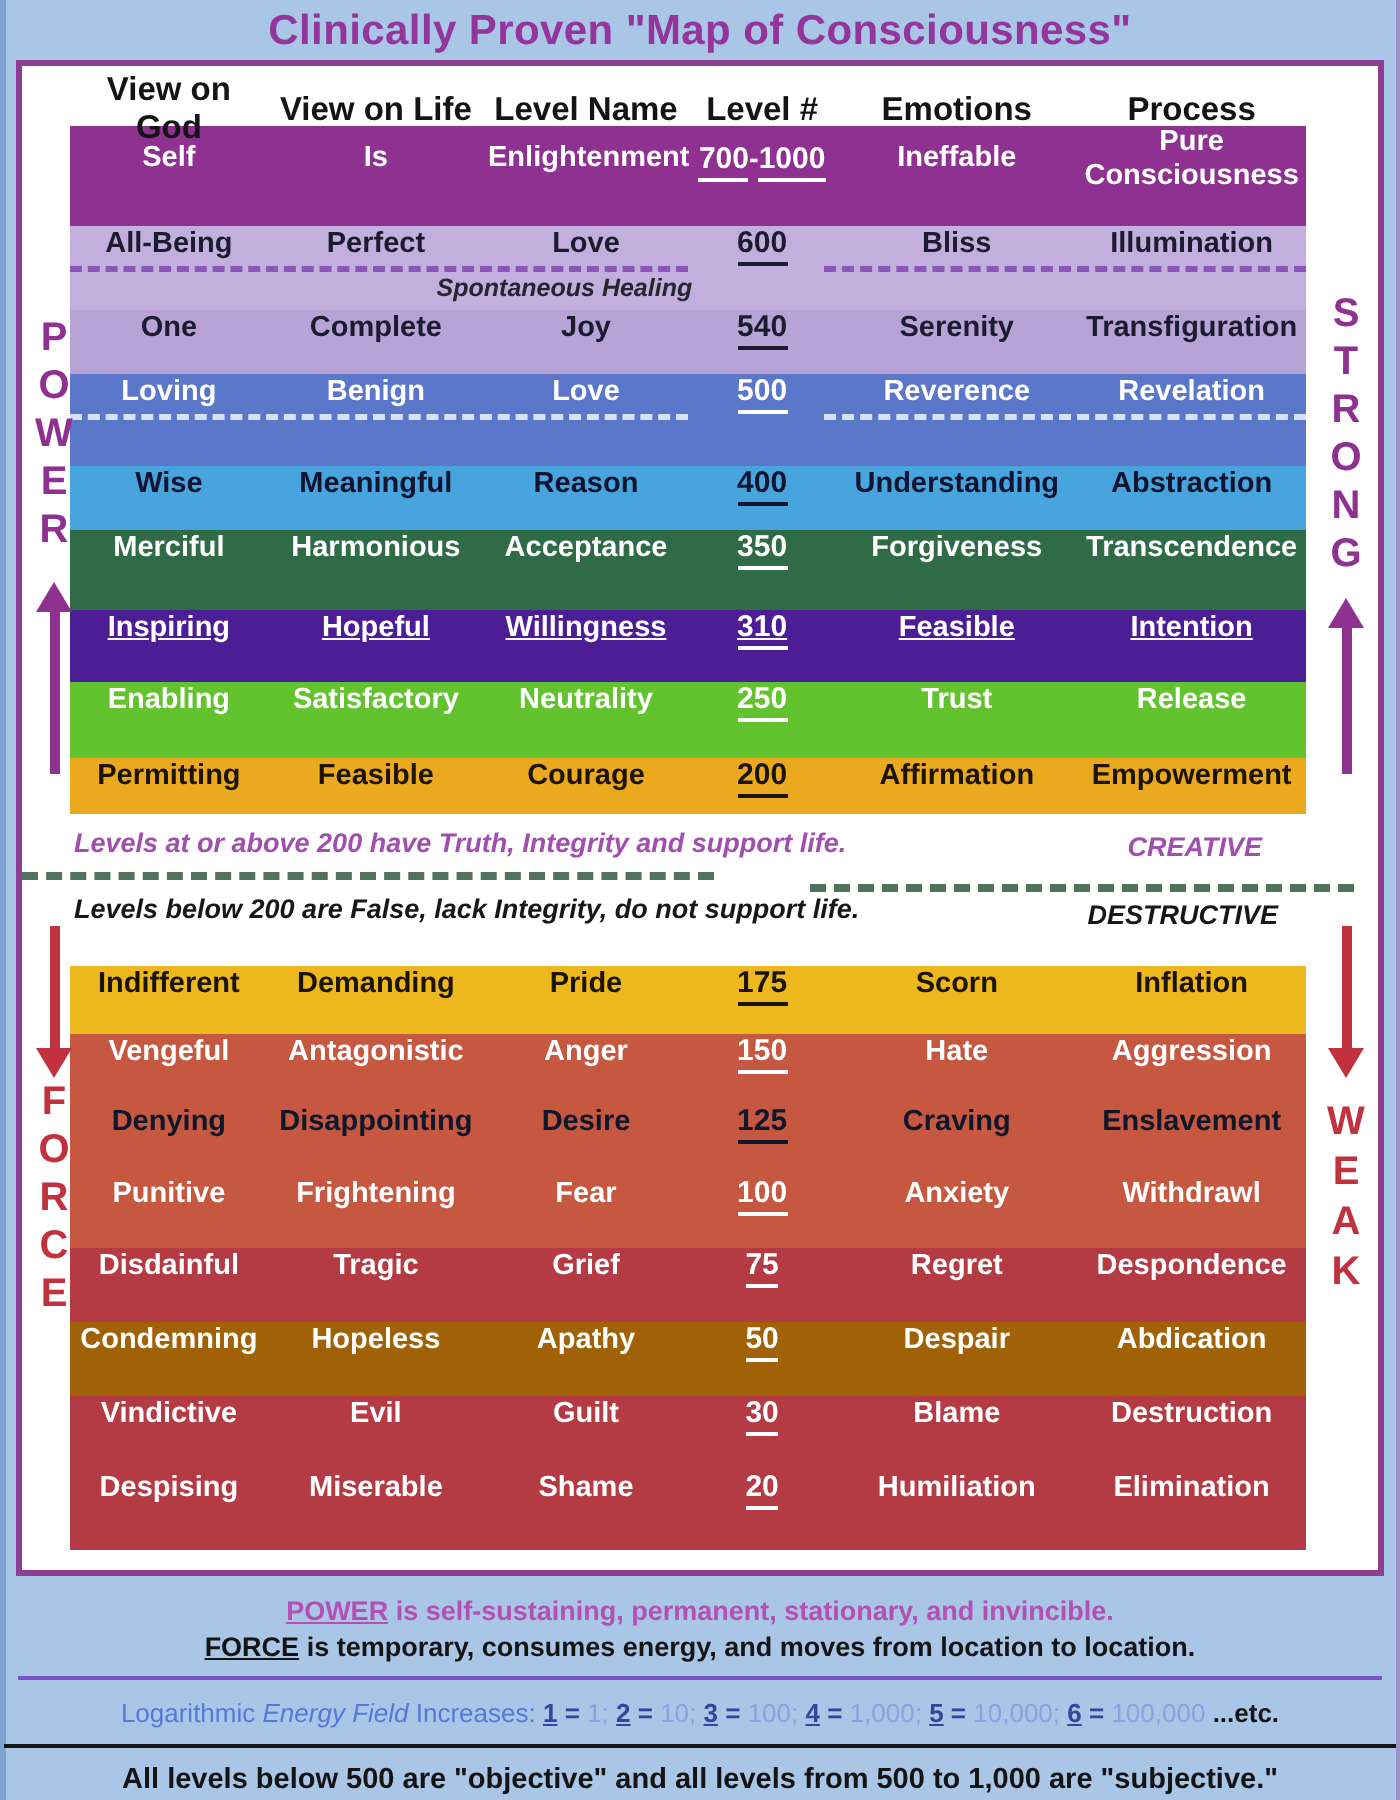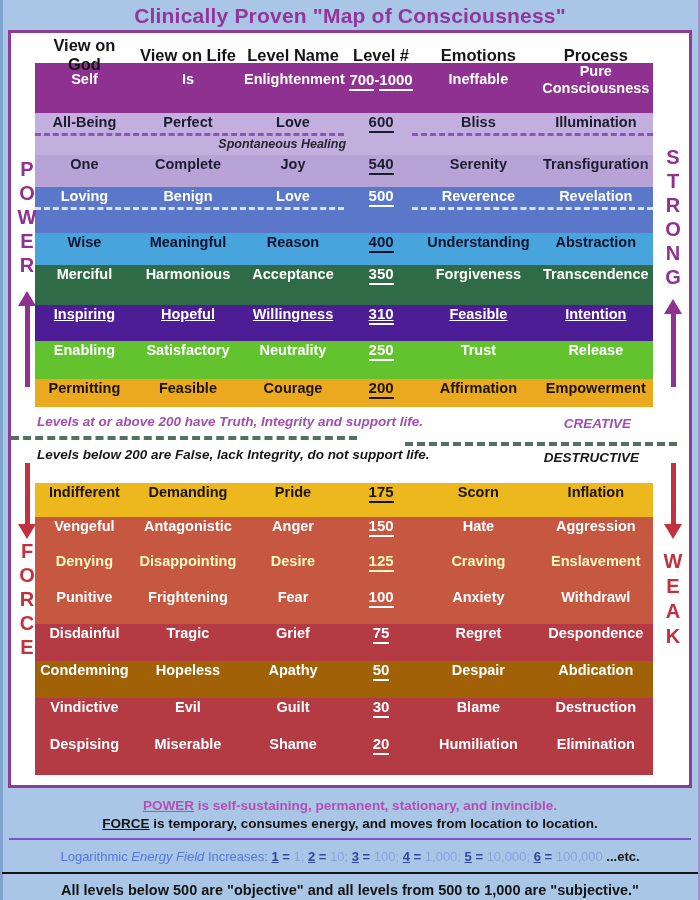--- a/index.html
+++ b/index.html
@@ -216,21 +216,21 @@
         <div class="t-row" style="height: 35px; background: rgb(198, 87, 64); color: rgb(255, 255, 255);">
           <div class="cells">
             <div class="cell">Vengeful</div>
             <div class="cell">Antagonistic</div>
             <div class="cell">Anger</div>
             <div class="cell"><span class="u">150</span></div>
             <div class="cell">Hate</div>
             <div class="cell">Aggression</div>
           </div>
         </div>
-        <div class="t-row" style="height: 36px; background: rgb(198, 87, 64); color: #fef9c3;">
+        <div class="t-row" style="height: 36px; background: rgb(198, 87, 64); color: #0f172a;">
           <div class="cells">
             <div class="cell">Denying</div>
             <div class="cell">Disappointing</div>
             <div class="cell">Desire</div>
             <div class="cell"><span class="u">125</span></div>
             <div class="cell">Craving</div>
             <div class="cell">Enslavement</div>
           </div>
         </div>
         <div class="t-row" style="height: 36px; background: rgb(198, 87, 64); color: rgb(255, 255, 255);">

